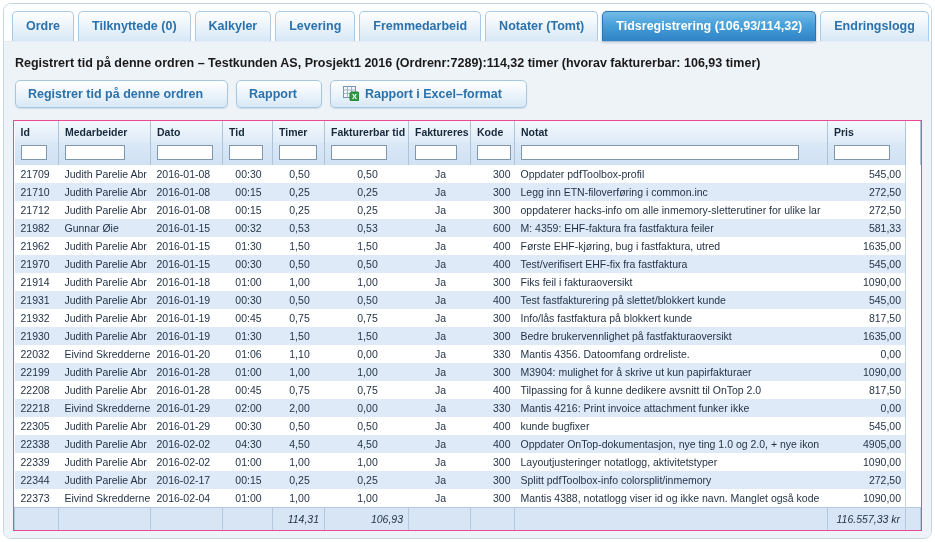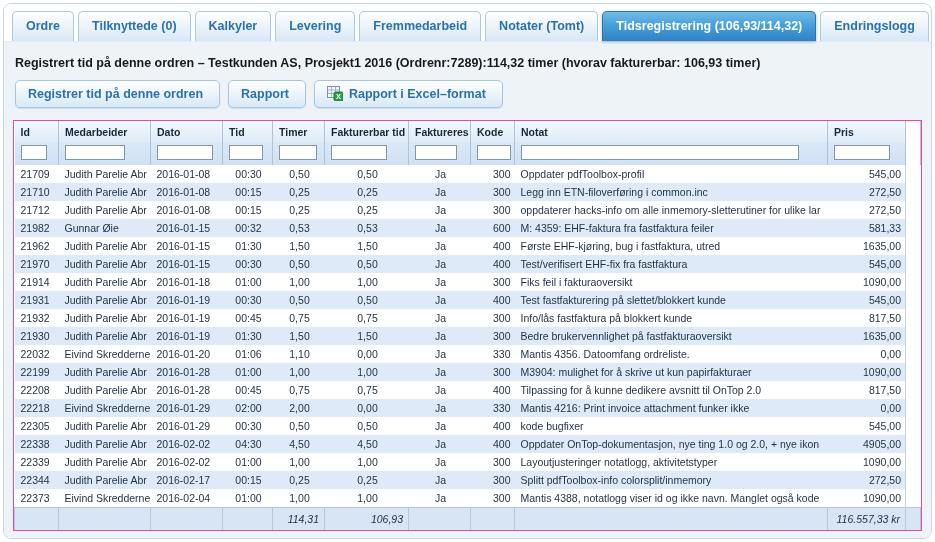--- a/index.html
+++ b/index.html
@@ -23,21 +23,21 @@
   }
   
   .content { background:#eef3f8; height:100%; padding:10px 9px 0 9px; border-top:1px solid #e3ecf4; }
   .order-title { font-size:12.5px; font-weight:bold; color:#1a1a1a; padding:4px 0 10px 2px; }
   .order-title .val { }
   .btnrow { display:flex; gap:8px; padding:0 0 12px 2px; }
   .btn {
     display:inline-flex; align-items:center; gap:6px;
     font-size:12.5px; font-weight:bold; color:#2b72ad;
     background:linear-gradient(180deg,#ffffff 0%,#eaf3fa 55%,#d8e8f6 100%);
-    border:1px solid #a5c7e0; border-radius:5px; padding:5px 16px 6px 12px; cursor:pointer;
+    border:1px solid #a5c7e0; border-radius:5px; padding:5px 24px 6px 12px; cursor:pointer;
     box-shadow:0 1px 1px rgba(120,150,180,.25);
   }
   .excel-icon { width:16px; height:15px; display:inline-block; }
   
   .grid-wrap { background:#ffffff; border:1px solid #ec4899; }
   table { border-collapse:collapse; table-layout:fixed; width:100%; font-size:10.5px; color:#1f2f42; }
   thead .hdr td {
     font-weight:bold; font-size:10.5px; color:#16283a; padding:5px 4px 4px 6px;
     border-right:1px solid #aec4d8; background:linear-gradient(180deg,#f2f8fd 0%,#dfebf8 100%);
     white-space:nowrap; overflow:hidden; cursor:pointer;
@@ -357,21 +357,21 @@
             </tr>
             <tr>
               <td class="al">22305</td>
               <td class="al">Judith Parelie Abr</td>
               <td class="al">2016-01-29</td>
               <td class="ac">00:30</td>
               <td class="ac">0,50</td>
               <td class="ac">0,50</td>
               <td class="ac">Ja</td>
               <td class="ar">400</td>
-              <td class="al">kode bugfixer</td>
+              <td class="al">kunde bugfixer</td>
               <td class="ar">545,00</td>
               <td class="c-spacer"></td>
             </tr>
             <tr class="alt">
               <td class="al">22338</td>
               <td class="al">Judith Parelie Abr</td>
               <td class="al">2016-02-02</td>
               <td class="ac">04:30</td>
               <td class="ac">4,50</td>
               <td class="ac">4,50</td>

